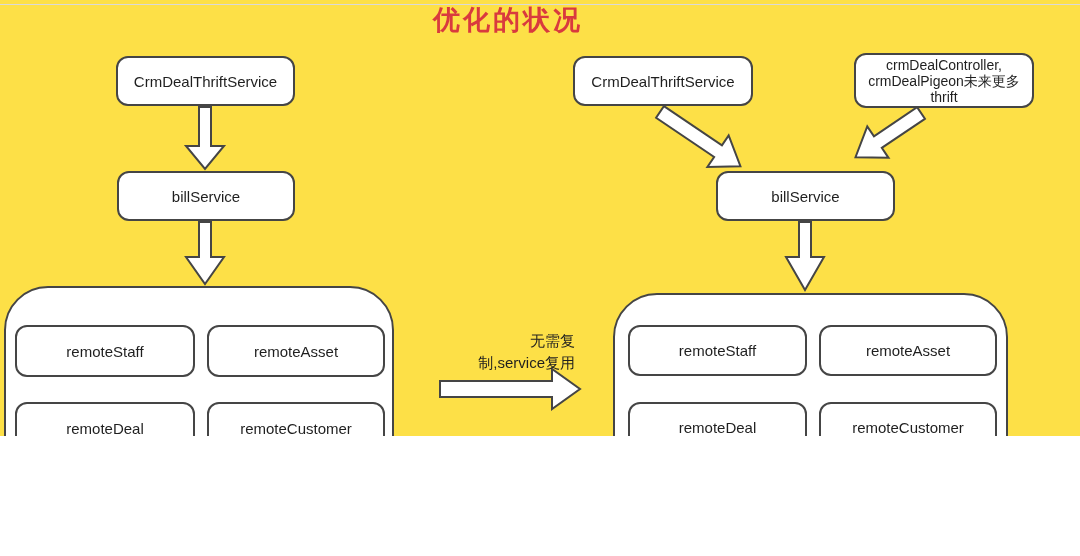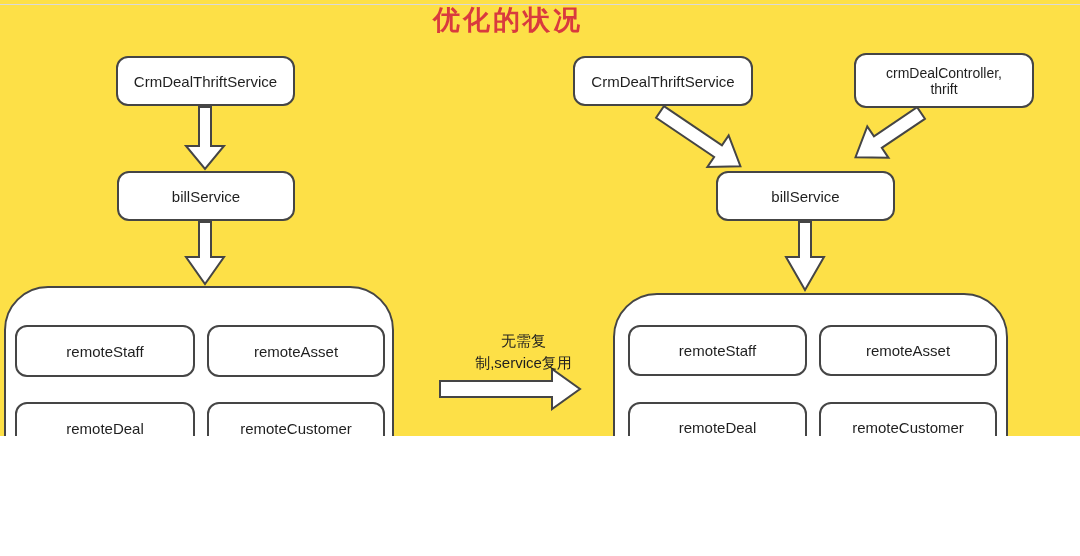--- a/index.html
+++ b/index.html
@@ -97,33 +97,34 @@
       </div>
       <div class="node" style="left:201px; top:114px; width:178px; height:52px;">
         <span>remoteCustomer</span>
       </div>
     </div>
   </div>
 
   <div>
     <div class="note" style="left:430px; top:258px; width:160px;">
     </div>
-    <div class="note" style="left:441px; top:330px; width:165px;">
+    <div class="note" style="left:410px; top:330px; width:165px;text-align:right;">
       <div>无需复</div>
       <div>制,service复用</div>
     </div>
   </div>
 
   <div>
     <div class="node" style="left:573px; top:56px; width:180px; height:50px;">
       <span>CrmDealThriftService</span>
     </div>
 
     <div class="node small-text" style="left:854px; top:53px; width:180px; height:55px;">
       <div>crmDealController,</div>
+      <div>crmDealPigeon未来更多</div>
       <div>thrift</div>
     </div>
 
     <div class="node" style="left:716px; top:171px; width:179px; height:50px;">
       <span>billService</span>
     </div>
 
     <div class="group-container" style="left:613px; top:293px; width:395px; height:209px;">
       <div class="node" style="left:13px; top:30px; width:179px; height:51px;">
         <span>remoteStaff</span>

